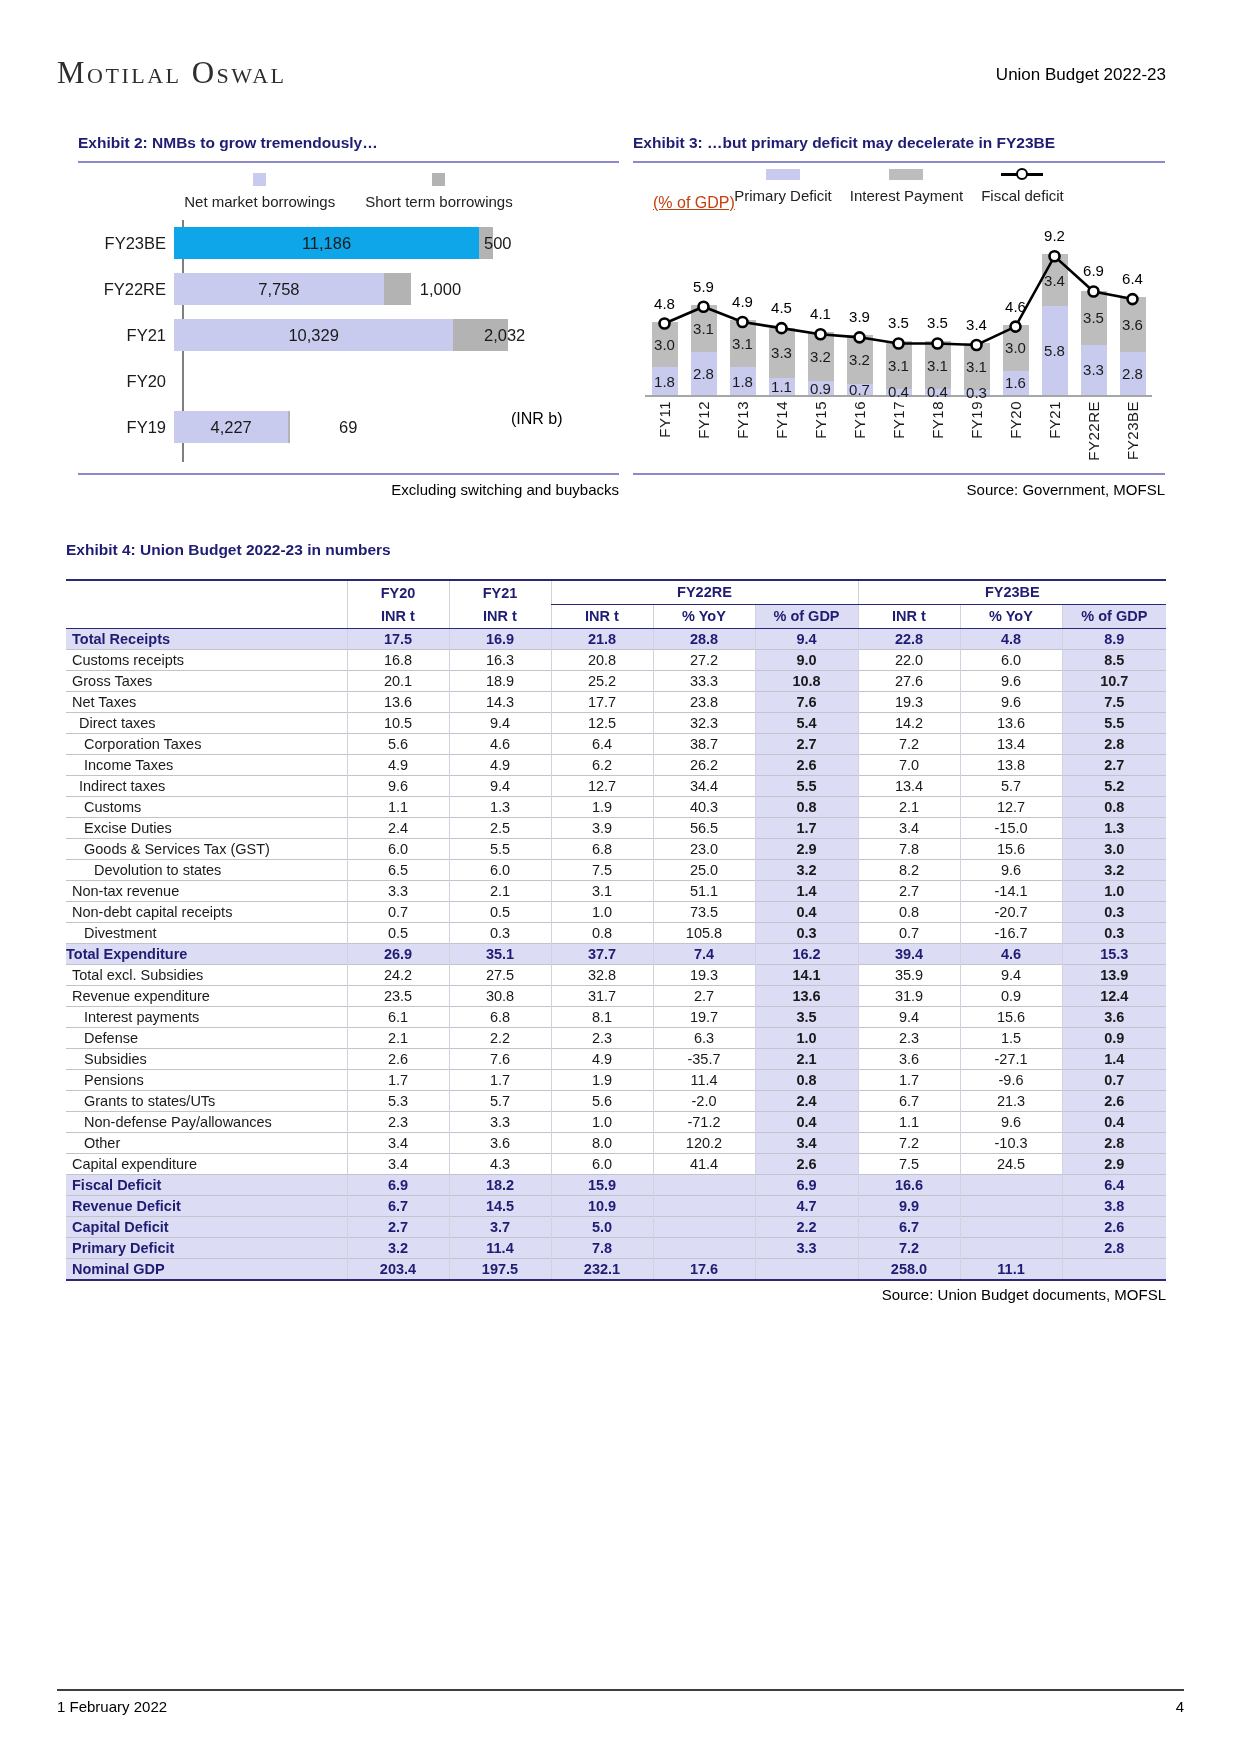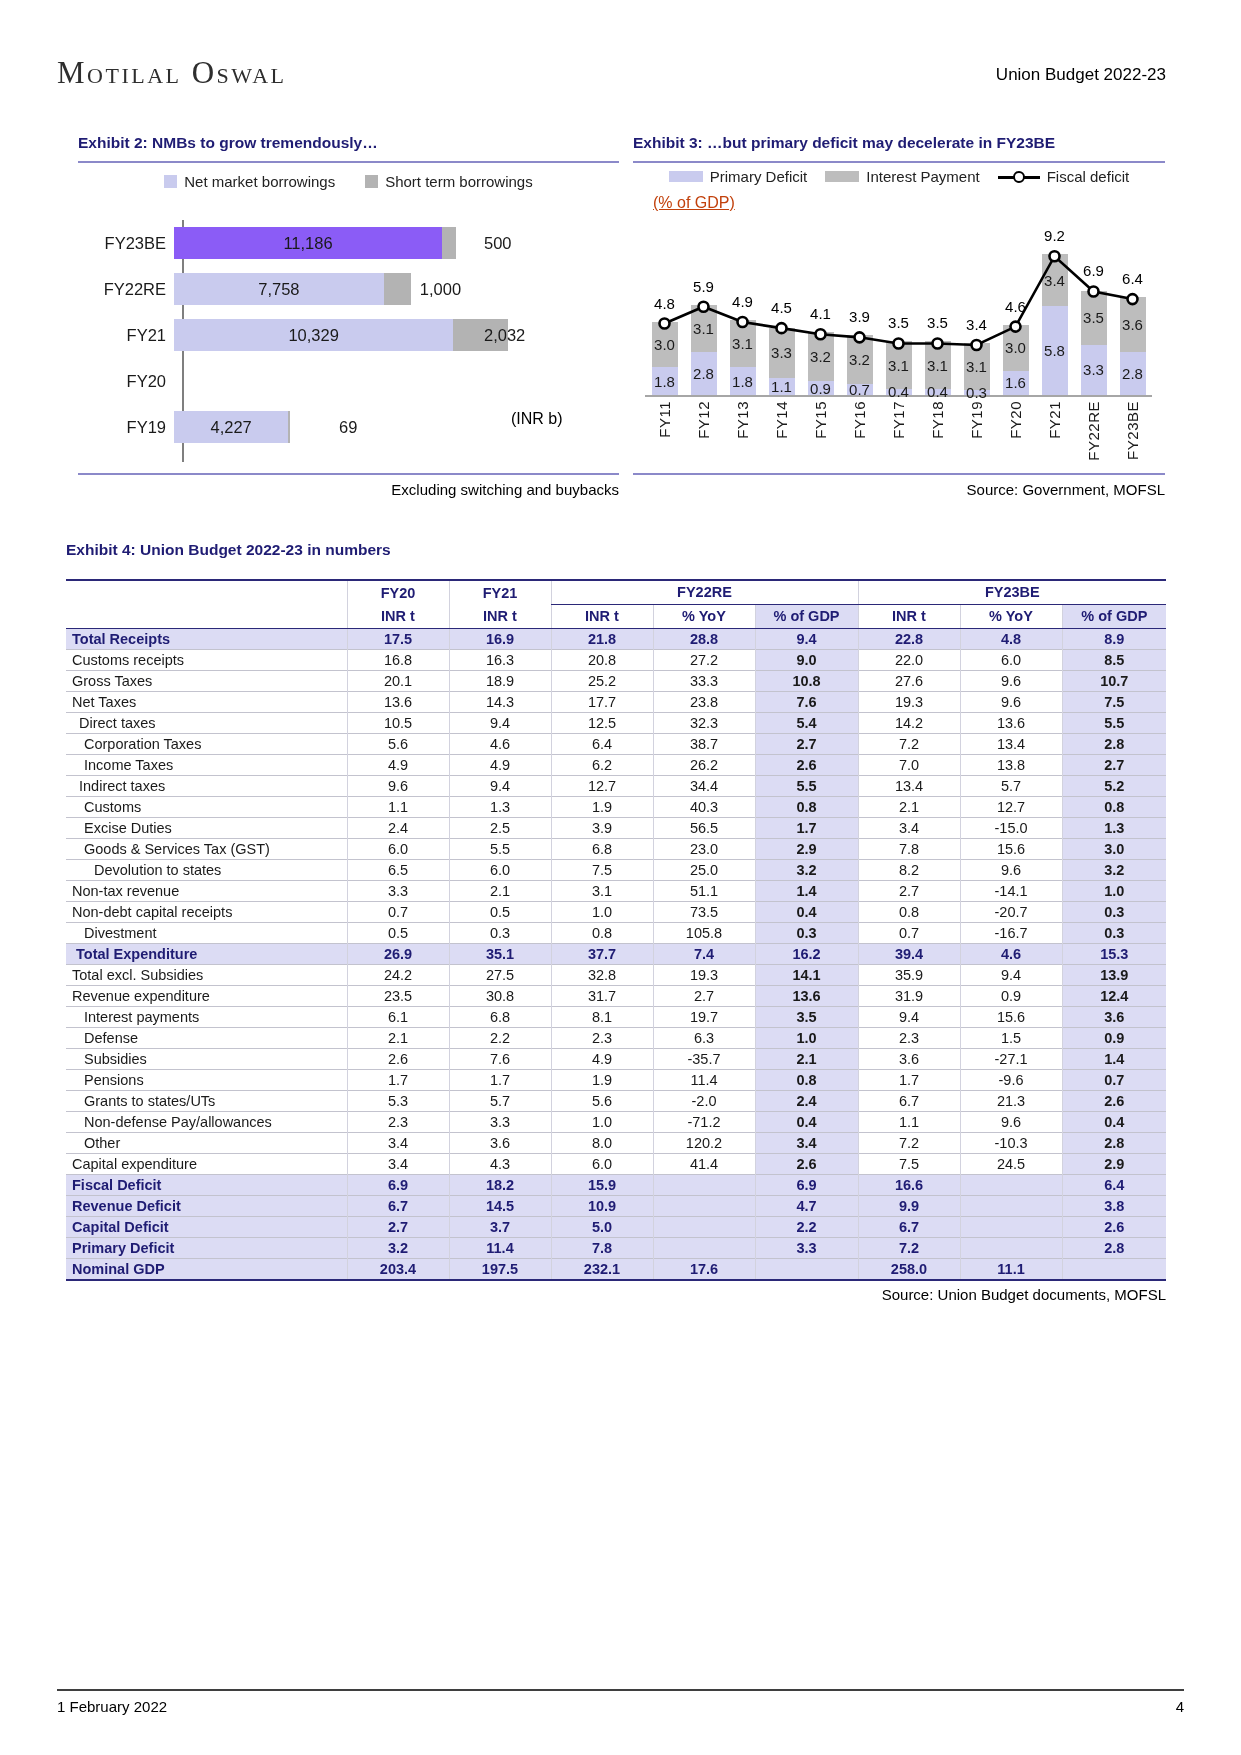--- a/index.html
+++ b/index.html
@@ -16,21 +16,21 @@
   .exh-left  { left:78px;  width:541px; height:372px; }
   .exh-right { left:633px; width:532px; height:372px; }
   .exh-title { font-size:15.5px; font-weight:bold; color:#1f1c73; }
   .exh-rule  { position:absolute; left:0; right:0; top:27px; height:2px; background:#8b89c9; }
   .exh-bottom-rule { position:absolute; left:0; right:0; top:339px; height:2px; background:#8b89c9; }
   .exh-caption { position:absolute; left:0; right:0; top:347px; text-align:right; font-size:15px; color:#000; }
 
   
   .legend { position:absolute; left:0; right:0; display:flex; justify-content:center; align-items:center; gap:30px; font-size:15px; color:#222; }
   .leg2 { top:39px; }
-  .leg-item { display:flex; align-items:center; gap:7px; }
+  .leg-item { display:flex; align-items:center; gap:7px;flex-direction:column; }
   .sw { width:13px; height:13px; display:inline-block; }
   .swbar { width:34px; height:11px; display:inline-block; }
   .leg-line-icon { position:relative; width:42px; height:12px; }
   .leg-line-icon .ln { position:absolute; left:0; right:0; top:5px; height:3px; background:#000; }
   .leg-line-icon .ci { position:absolute; left:15px; top:0; width:12px; height:12px; border:2.5px solid #000; border-radius:50%; background:#fff; }
   .h-plot { position:absolute; left:0; top:86px; width:541px; height:242px; }
   .h-axis { position:absolute; left:104px; top:0; bottom:0; width:2px; background:#7f7f7f; }
   .h-row { display:flex; align-items:center; height:46px; }
   .h-cat { width:96px; text-align:right; padding-right:8px; font-size:16.5px; color:#1a1a1a; flex:none; }
   .h-track { position:relative; flex:1; height:32px; display:flex; align-items:stretch; }
@@ -95,21 +95,21 @@
           <span class="sw" style="background: rgb(179, 179, 179);"></span>
           <span>Short term borrowings</span>
         </div>
       </div>
     <div class="h-plot">
       <div class="h-axis"></div>
       <div class="h-unit">(INR b)</div>
     <div class="h-row">
           <div class="h-cat">FY23BE</div>
           <div class="h-track">
-            <div class="h-seg" style="width: 268px; background: #8b5cf6;">
+            <div class="h-seg" style="width: 305px; background: #0ea5e9;">
               <span class="h-val">11,186</span>
             </div>
             <div class="h-seg" style="width: 13.52px; background: rgb(179, 179, 179);"></div>
             <span class="h-gval" style="left: 310px;">500</span>
           </div>
         </div>
         <div class="h-row">
           <div class="h-cat">FY22RE</div>
           <div class="h-track">
             <div class="h-seg" style="width: 209.776px; background: rgb(201, 203, 238);">
@@ -568,21 +568,21 @@
             <td>0.5</td>
             <td>0.3</td>
             <td>0.8</td>
             <td>105.8</td>
             <td class="gdp">0.3</td>
             <td>0.7</td>
             <td>-16.7</td>
             <td class="gdp">0.3</td>
           </tr>
           <tr class="total">
-            <td style="padding-left: 10px;">Total Expenditure</td>
+            <td style="padding-left: 0;">Total Expenditure</td>
             <td>26.9</td>
             <td>35.1</td>
             <td>37.7</td>
             <td>7.4</td>
             <td>16.2</td>
             <td>39.4</td>
             <td>4.6</td>
             <td>15.3</td>
           </tr>
           <tr>

